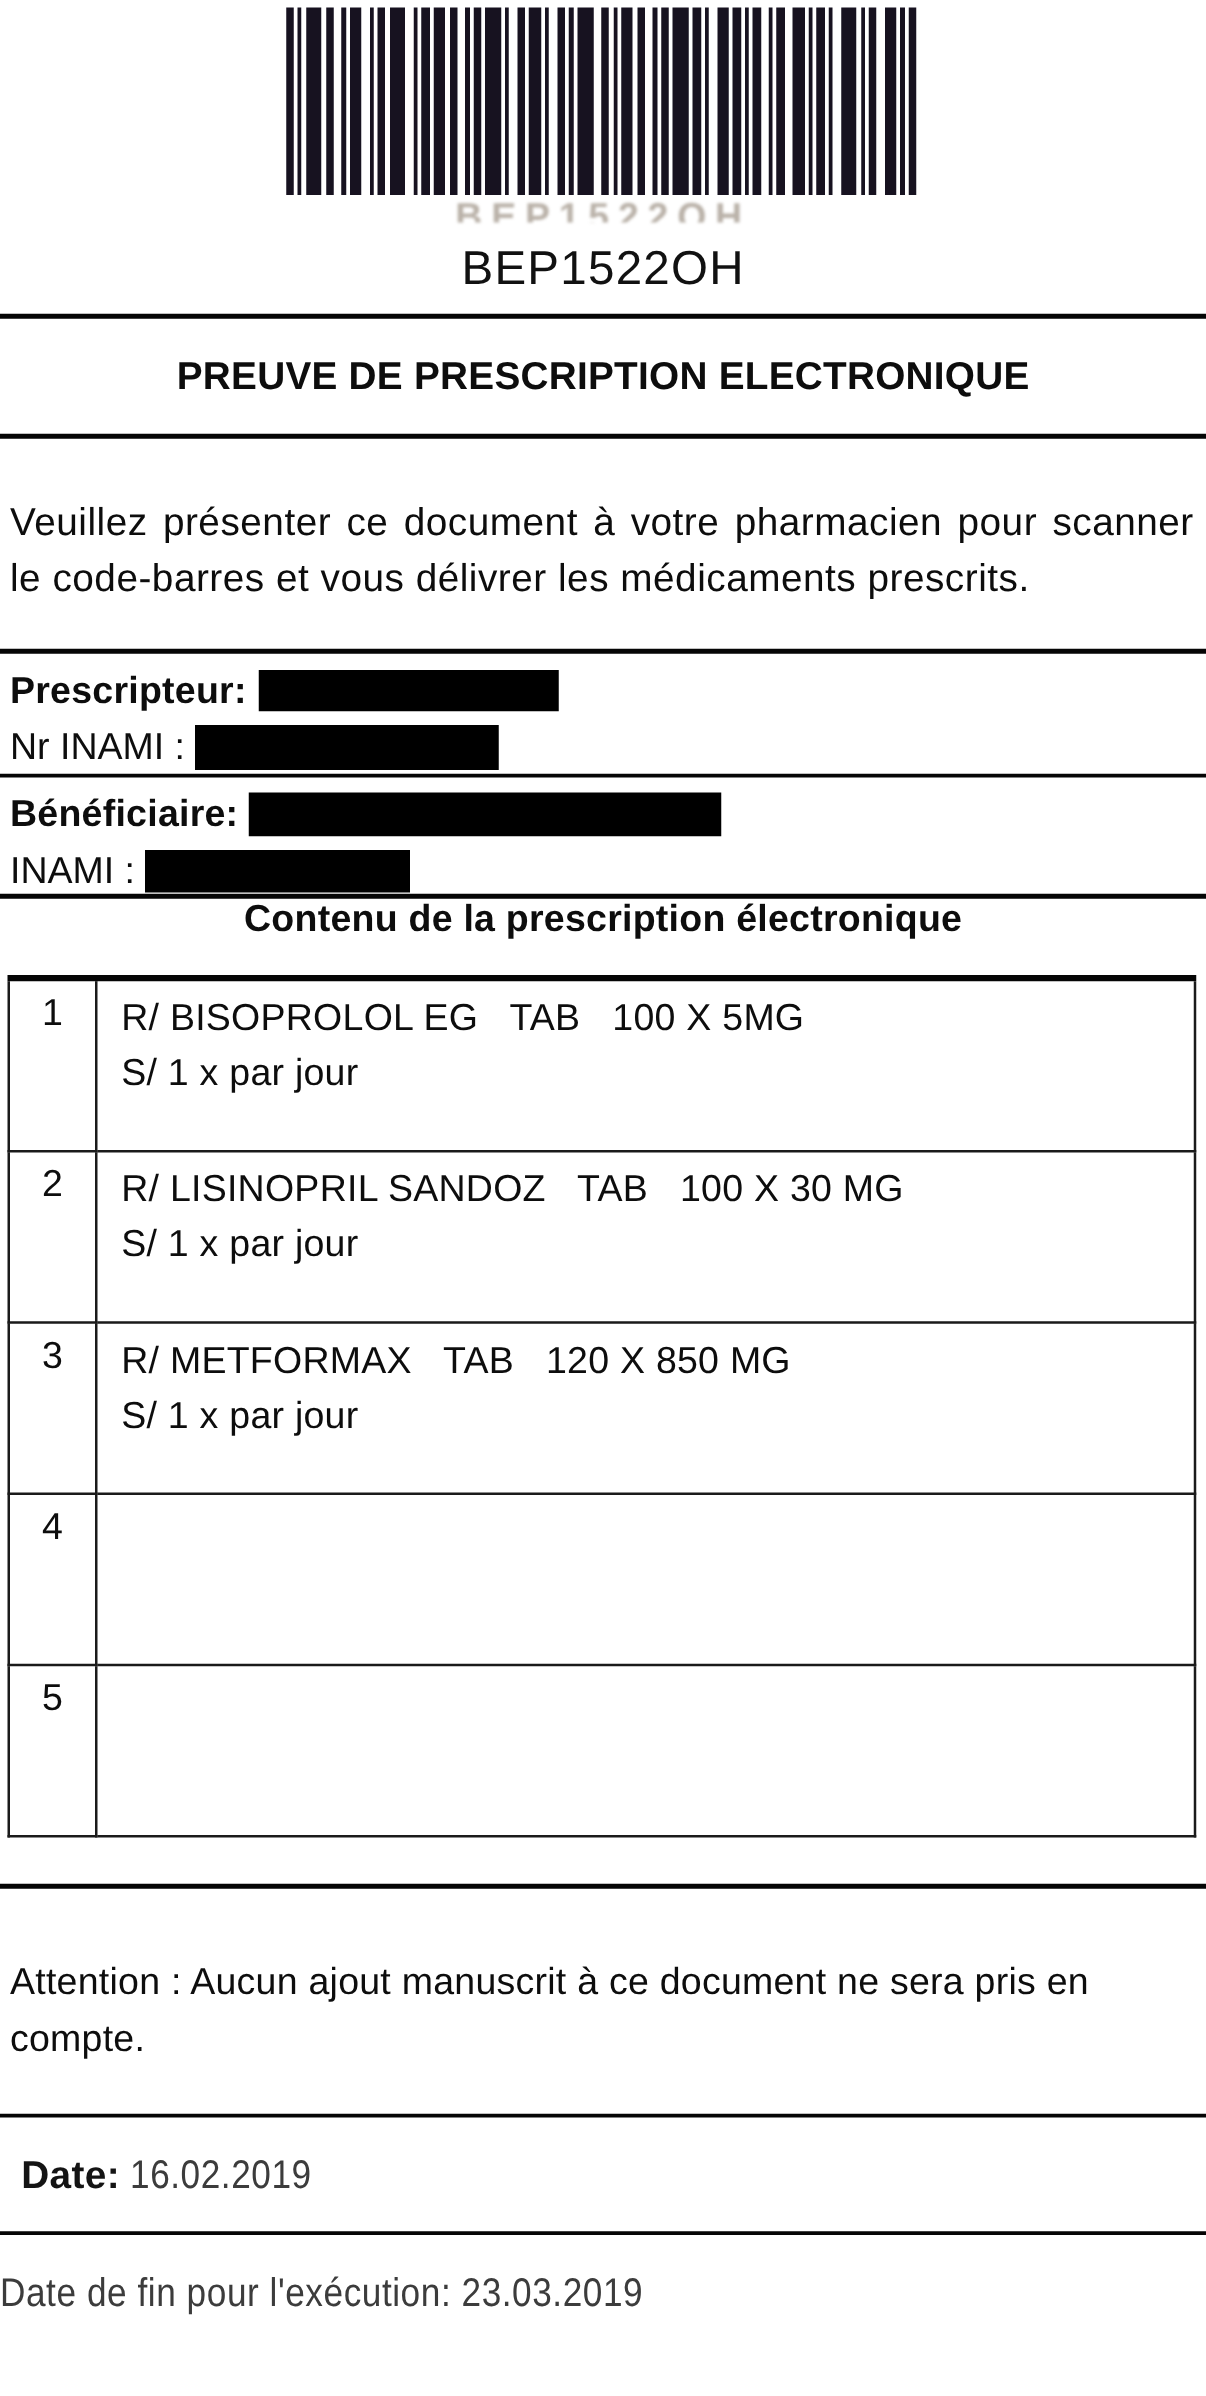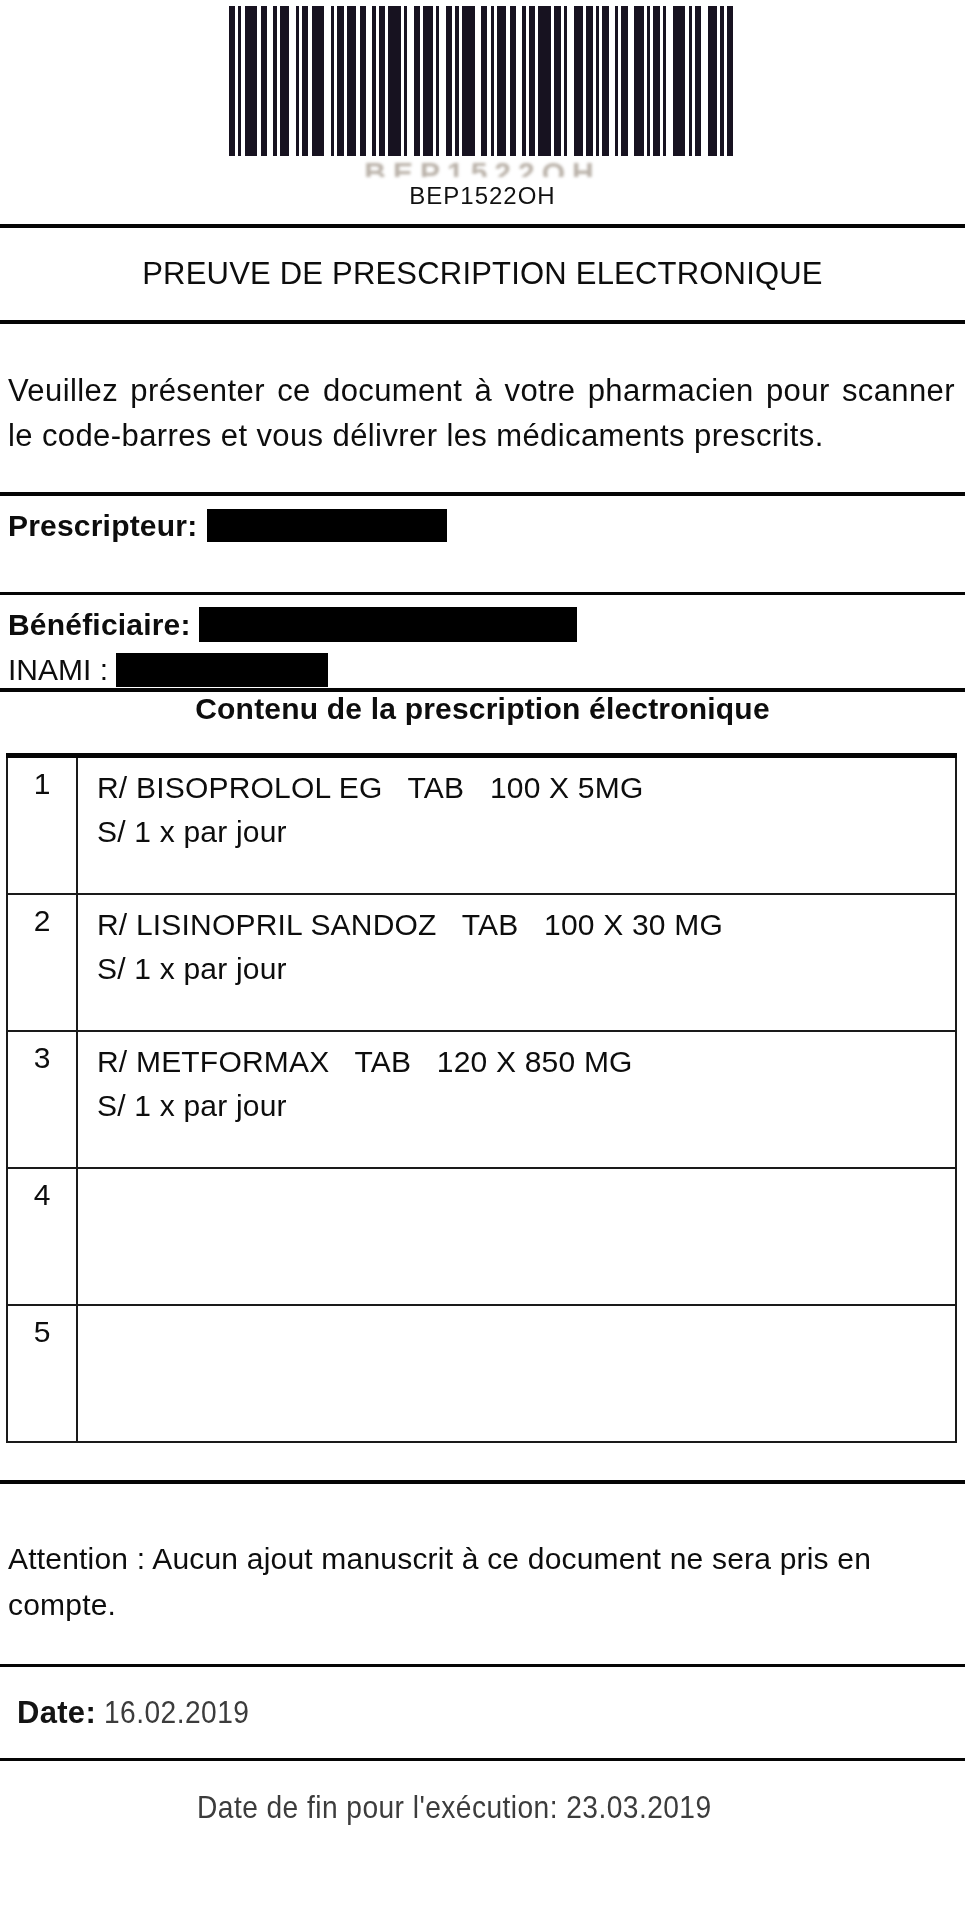--- a/index.html
+++ b/index.html
@@ -26,34 +26,34 @@
     text-align: center;
     color: rgba(110, 95, 75, 0.48);
     font-size: 30px; font-weight: bold; letter-spacing: 7px;
     filter: blur(1.4px);
     line-height: 26px;
     user-select: none;
   }
 
   .code-text {
     text-align: center;
-    font-size: 24px;
+    font-size: 38px;
     letter-spacing: 1px;
-    margin-top: 5px;
+    margin-top: 16px;
     margin-bottom: 14px;
     color: #111;
   }
 
   
   .rule   { border: 0; height: 4px; background: #050505; margin: 0; }
   .rule-3 { border: 0; height: 3px; background: #050505; margin: 0; }
 
   
   .title-band { height: 92px; display: flex; align-items: center; justify-content: center; }
-  .title { font-size: 31px; font-weight: normal; letter-spacing: 0.2px; }
+  .title { font-size: 31px; font-weight: bold; letter-spacing: 0.2px; }
 
   
   .intro {
     margin: 0; padding: 44px 10px 0 8px;
     font-size: 31px; line-height: 45px;
     letter-spacing: 0.4px;
     text-align: justify;
     height: 168px; box-sizing: border-box;
   }
 
@@ -98,21 +98,21 @@
     font-size: 30px; line-height: 46px;
     letter-spacing: 0.2px;
     height: 180px; box-sizing: border-box;
   }
 
   
   .date-band { height: 91px; display: flex; align-items: center; padding-left: 17px; }
   .date-label { font-size: 31px; font-weight: bold; letter-spacing: 0.3px; color: #141414; }
   .thin { color: #222; opacity: 0.88; display: inline-block; transform: scaleX(0.88); transform-origin: left center; letter-spacing: 0.5px; }
   .date-value { font-size: 32px; margin-left: 8px; }
-  .end-band { padding: 28px 0 0 14px; text-align: center; }
+  .end-band { padding: 28px 0 0 0; }
   .end-line { font-size: 32px; }
 </style>
 </head>
 <body>
 
 <div class="barcode-wrap">
   <div class="barcode" id="barcode">
       <div class="bar" style="width: 6.4px; margin-right: 3.2px;"></div>
       <div class="bar" style="width: 3.2px; margin-right: 3.2px;"></div>
       <div class="bar" style="width: 12.8px; margin-right: 3.2px;"></div>
@@ -176,20 +176,24 @@
 
 <p class="intro">Veuillez présenter ce document à votre pharmacien pour scanner le code-barres et vous délivrer les médicaments prescrits.</p>
 
 <hr class="rule">
 
 <div class="party-block block-prescriber">
   <div class="party-line">
     <span class="lbl-bold">Prescripteur:</span>
     <span class="redact r-prescriber"></span>
   </div>
+  <div class="party-line">
+    <span>Nr INAMI :</span>
+    <span class="redact r-inami"></span>
+  </div>
 </div>
 
 <hr class="rule-3">
 
 <div class="party-block block-beneficiary">
   <div class="party-line">
     <span class="lbl-bold">Bénéficiaire:</span>
     <span class="redact r-beneficiary"></span>
   </div>
   <div class="party-line">

